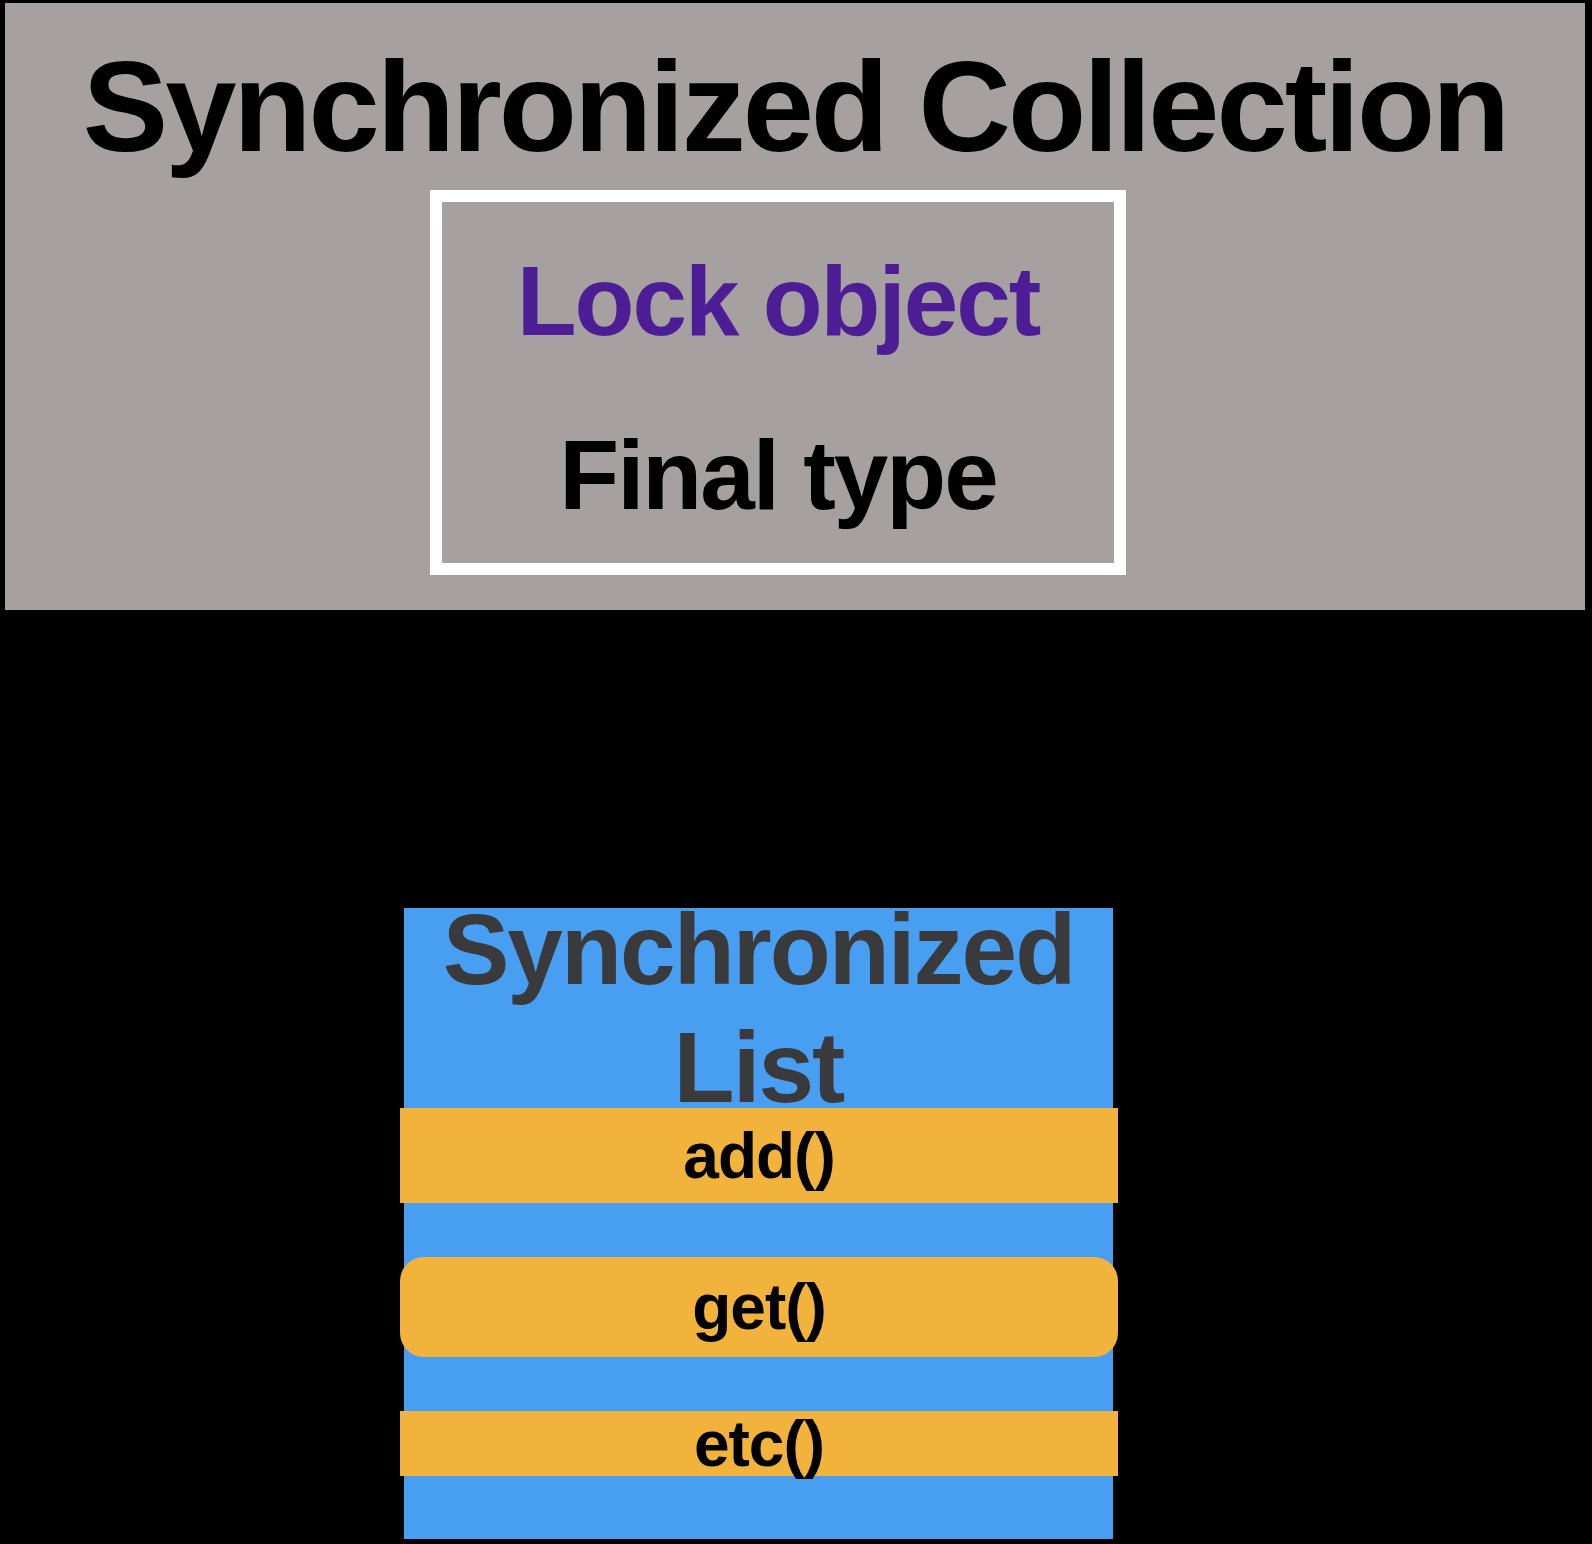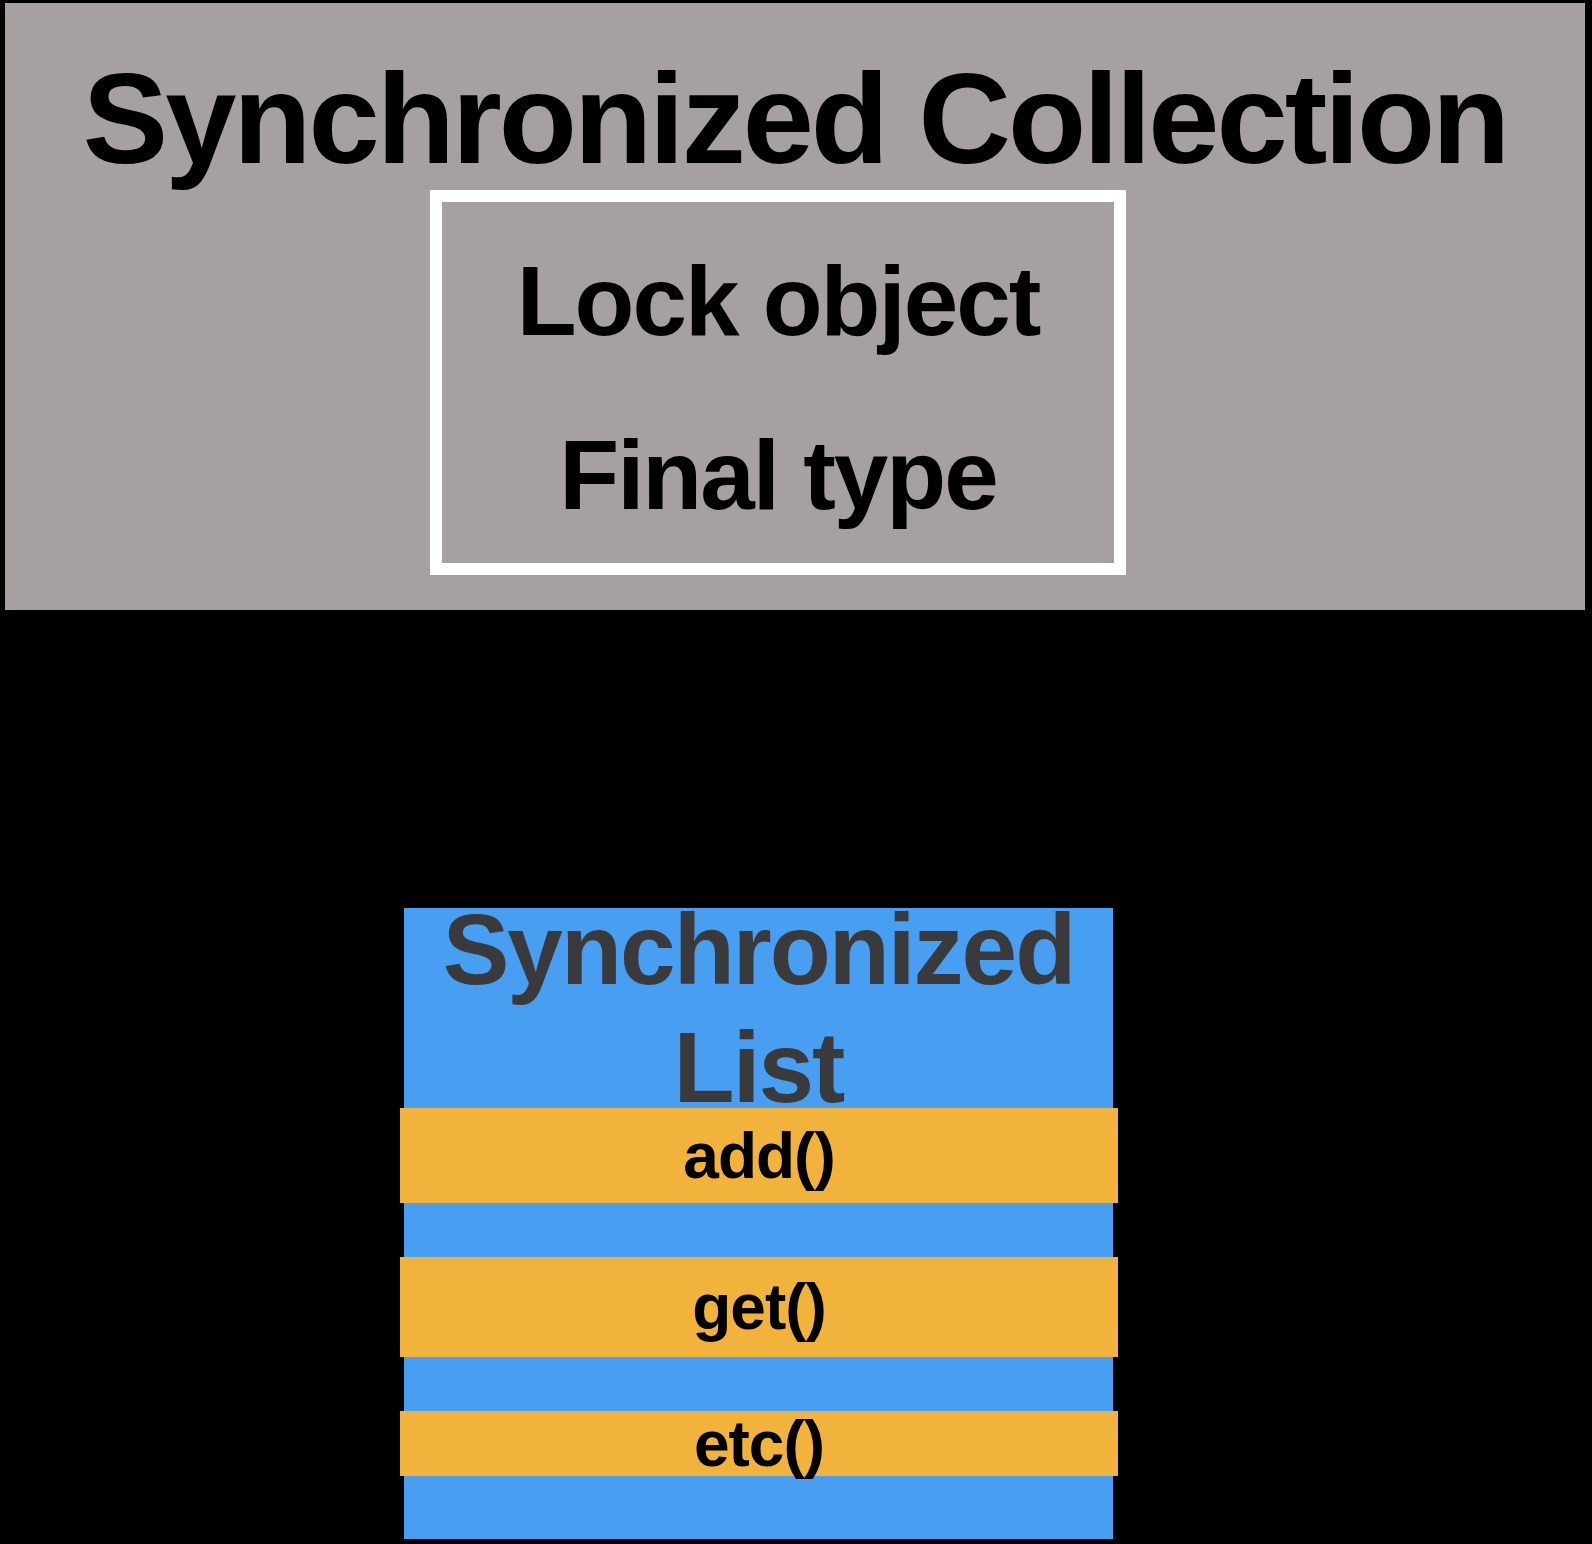--- a/index.html
+++ b/index.html
@@ -21,21 +21,21 @@
   .gray-panel {
     position: absolute;
     left: 5px;
     top: 3px;
     width: 1580px;
     height: 607px;
     background: #a6a0a1;
   }
   .panel-title {
     margin: 0;
-    padding-top: 42px;
+    padding-top: 30px;
     text-align: center;
     font-size: 128px;
     letter-spacing: -3px;
     line-height: 1.15;
     color: #000000;
     white-space: nowrap;
   }
 
   
   .lock-box {
@@ -51,21 +51,21 @@
   }
   .lock-line {
     flex: 1;
     display: flex;
     align-items: center;
     justify-content: center;
     font-size: 98px;
     letter-spacing: -2px;
     white-space: nowrap;
   }
-  .lock-line.primary { color: #000000; margin-top: 12px; }
+  .lock-line.primary { color: #4c1d95; margin-top: 12px; }
   .lock-line.secondary { color: #000000; }
 
   
   .list-box {
     position: absolute;
     left: 404px;
     top: 908px;
     width: 709px;
     height: 631px;
     background: #489ff1;
@@ -86,21 +86,21 @@
     color: #000000;
     display: flex;
     align-items: center;
     justify-content: center;
     font-size: 64px;
     letter-spacing: -1px;
     margin-left: -4px;
     margin-right: -5px;
   }
   .method-row.add { height: 95px; }
-  .method-row.get { height: 100px; margin-top: 54px; }
+  .method-row.get { height: 100px; margin-top: 54px; border-radius: 24px; }
   .method-row.etc { height: 65px;  margin-top: 54px; }
 </style>
 </head>
 <body>
 
 <div class="stage">
 
   <section class="gray-panel">
     <h1 class="panel-title">Synchronized Collection</h1>
 

